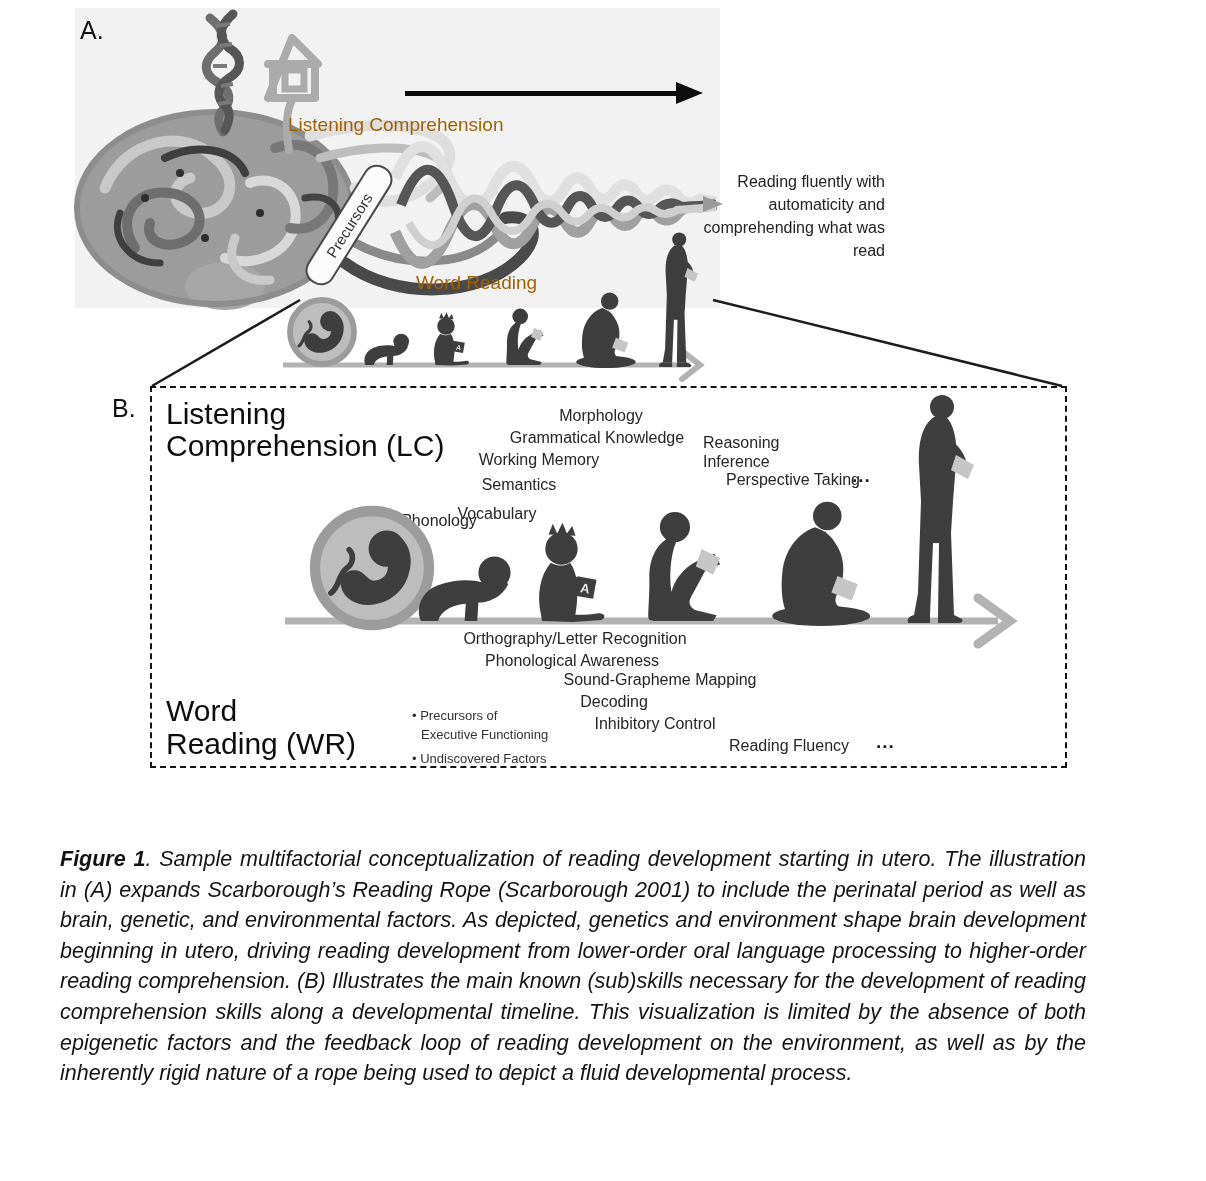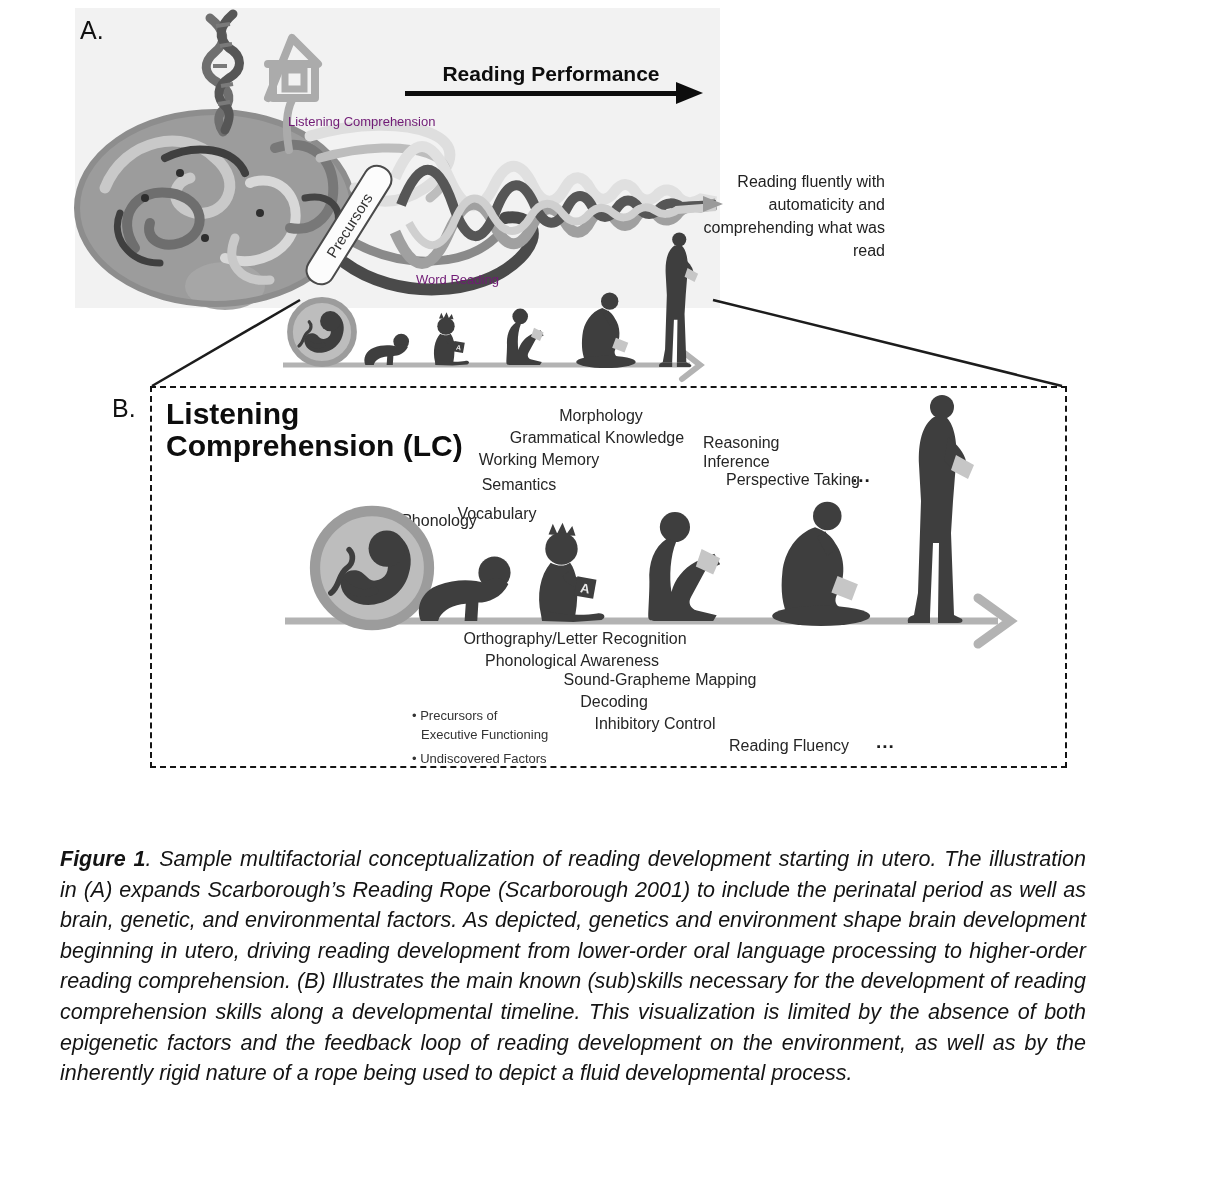--- a/index.html
+++ b/index.html
@@ -5,27 +5,27 @@
   html,body{margin:0;padding:0;background:#ffffff;}
   #page{position:relative;width:1206px;height:1181px;background:#ffffff;overflow:hidden;
         font-family:"Liberation Sans","DejaVu Sans",sans-serif;color:#1a1a1a;}
   .abs{position:absolute;}
   .panel-letter{font-size:25px;color:#111;}
   .photo-bg{left:75px;top:8px;width:645px;height:300px;background:#f2f2f2;}
   .rp-title{left:400px;top:62px;width:302px;text-align:center;font-weight:bold;font-size:21px;color:#0d0d0d;}
   .rp-line{left:405px;top:91px;width:272px;height:5px;background:#0d0d0d;}
   .rp-head{left:676px;top:82px;width:0;height:0;border-left:27px solid #0d0d0d;
            border-top:11px solid transparent;border-bottom:11px solid transparent;}
-  .small-label{font-size:13px;color:#701a75;white-space:nowrap;}
+  .small-label{font-size:19px;color:#a16207;white-space:nowrap;}
   .fluent{left:703px;top:170px;width:182px;text-align:right;font-size:16px;line-height:23px;color:#222;}
   .banner{left:281px;top:210px;width:132px;height:26px;transform:rotate(-58deg);
           border:2px solid #4a4a4a;border-radius:14px;background:#fcfcfc;
           display:flex;align-items:center;justify-content:center;font-size:15px;color:#333;}
   .dashed-box{left:150px;top:386px;width:913px;height:378px;border:2px dashed #141414;}
-  .big-title{font-weight:bold;font-size:30px;line-height:32px;color:#0d0d0d;white-space:nowrap;}
+  .big-title{font-weight:normal;font-size:30px;line-height:32px;color:#0d0d0d;white-space:nowrap;}
   .skill{position:absolute;font-size:16px;color:#262626;white-space:nowrap;}
   .centered{transform:translateX(-50%);}
   .dots{position:absolute;font-size:19px;font-weight:900;letter-spacing:1px;color:#1c1c1c;}
   .footnote{font-size:13px;line-height:19px;color:#333;white-space:nowrap;}
   .caption{left:60px;top:844px;width:1026px;font-size:21.5px;line-height:30.6px;
            text-align:justify;color:#141414;}
   svg{display:block;overflow:visible;}
   .fig{fill:#3e3e3e;}
 </style>
 </head>
@@ -132,21 +132,20 @@
       <path d="M 326,197 C 344,150 362,150 378,197 C 392,238 408,238 422,200 C 434,170 448,170 460,198 C 470,220 482,220 492,200 C 500,184 510,184 518,200 C 526,212 534,212 542,200 C 549,190 557,190 564,200 C 570,208 578,208 585,200 C 591,194 599,194 606,199 L 641,197" stroke="#565656" stroke-width="10" fill="none"></path>
       <path d="M 334,215 C 350,245 366,245 380,212 C 392,184 406,184 418,208 C 430,228 444,228 456,208 C 466,192 478,192 488,206 C 496,216 506,216 514,206 C 522,198 530,198 538,205 C 545,211 553,211 560,204 C 566,198 574,198 581,203 C 587,207 595,207 602,202 L 641,199" stroke="#cfcfcf" stroke-width="8" fill="none"></path>
       <polygon points="628,188 648,196 628,204" fill="#9a9a9a"></polygon>
     </g>
   </svg>
 
   <div class="abs banner">
     <span>Precursors</span>
   </div>
 
-  <div class="abs rp-title">Reading Performance</div>
   <div class="abs rp-line"></div>
   <div class="abs rp-head"></div>
 
   <div class="abs small-label" style="left:288px;top:114px;">Listening Comprehension</div>
   <div class="abs small-label" style="left:416px;top:272px;">Word Reading</div>
   <div class="abs fluent">Reading fluently with automaticity and comprehending what was read</div>
 
   <svg class="abs" style="left:270px;top:230px;" width="470" height="160" viewBox="0 0 470 160">
     <line x1="13" y1="135" x2="420" y2="135" stroke="#b3b3b3" stroke-width="5"></line>
     <path d="M 412,121 L 430,135 L 412,149" stroke="#b3b3b3" stroke-width="6" fill="none" stroke-linecap="round"></path>
@@ -165,20 +164,24 @@
 
   <div class="abs panel-letter" style="left:112px;top:394px;">B.</div>
 
   <div class="abs dashed-box"></div>
 
   <div class="abs big-title" style="left:166px;top:398px;">
     <div>Listening</div>
     <div>Comprehension (LC)</div>
   </div>
 
+  <div class="abs big-title" style="left:166px;top:694px;line-height:33px;">
+    <div>Word</div>
+    <div>Reading (WR)</div>
+  </div>
 
   <span class="skill centered" style="left:601px;top:407px;">Morphology</span>
   <span class="skill centered" style="left:597px;top:429px;">Grammatical Knowledge</span>
   <span class="skill centered" style="left:539px;top:451px;">Working Memory</span>
   <span class="skill centered" style="left:519px;top:476px;">Semantics</span>
   <span class="skill centered" style="left:497px;top:505px;">Vocabulary</span>
   <span class="skill centered" style="left:439px;top:512px;">Phonology</span>
 
   <span class="skill" style="left:703px;top:434px;">Reasoning</span>
   <span class="skill" style="left:703px;top:453px;">Inference</span>

